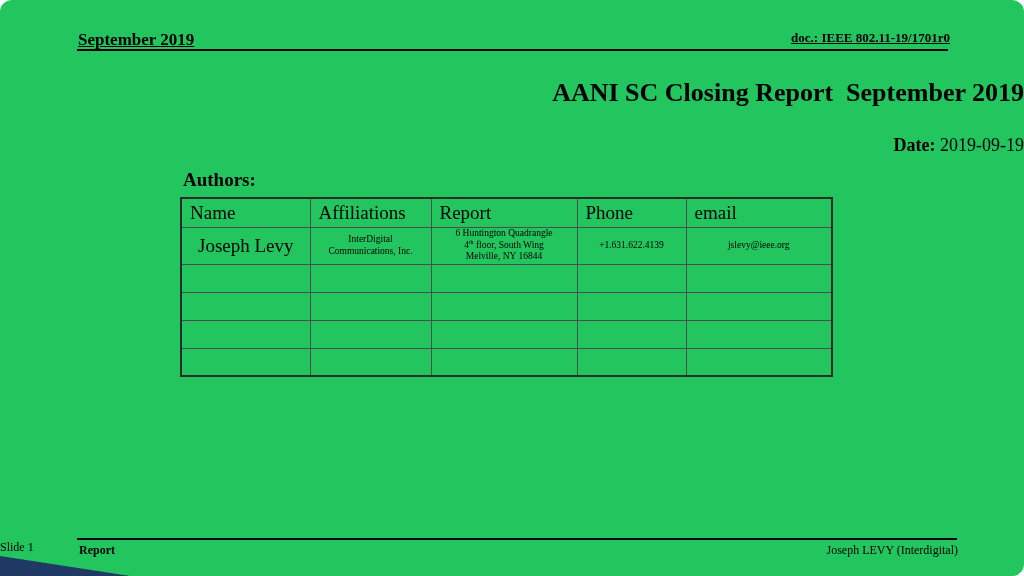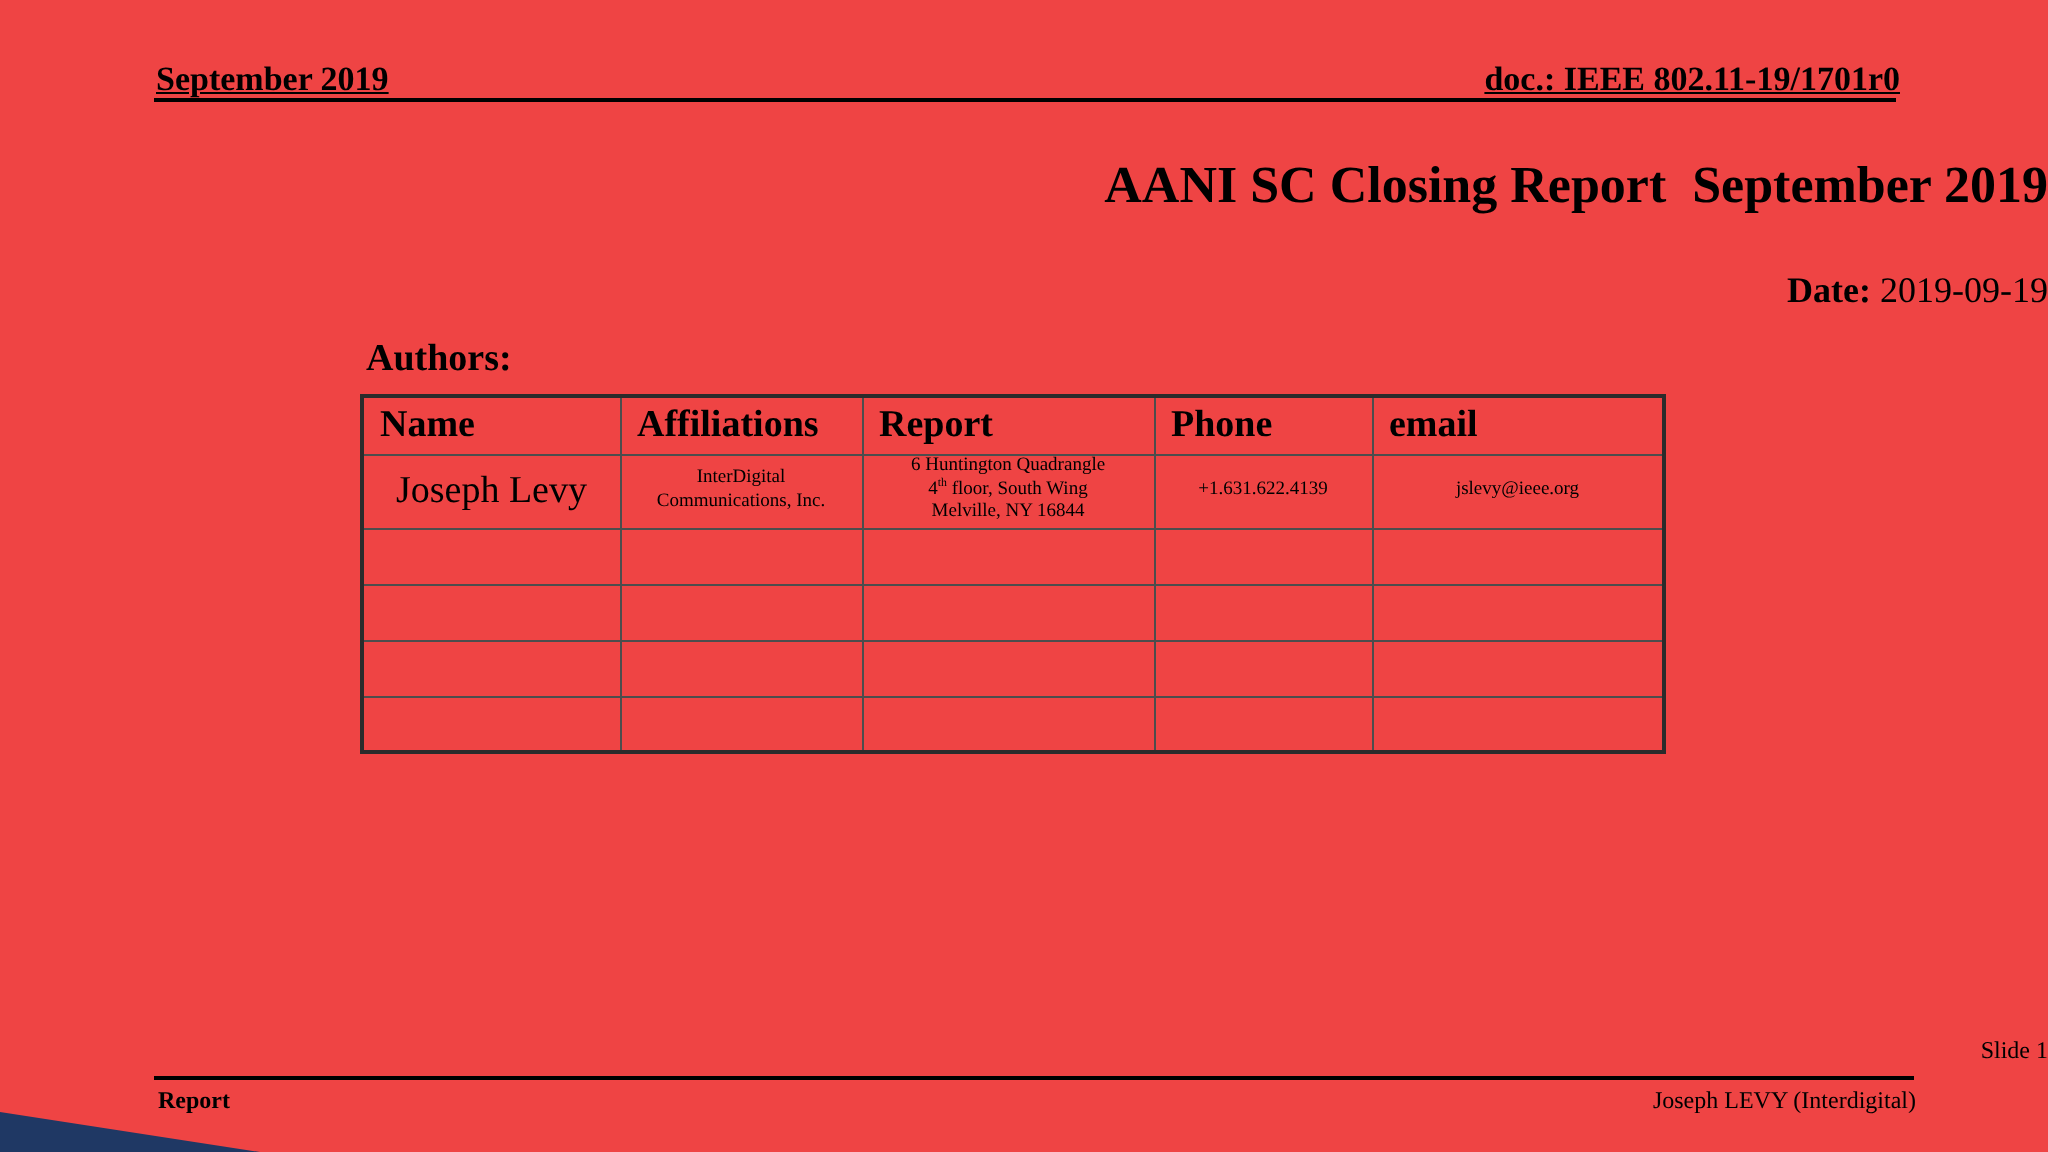--- a/index.html
+++ b/index.html
@@ -4,31 +4,31 @@
 <style>
   * { margin: 0; padding: 0; box-sizing: border-box; }
   html, body { width: 1024px; height: 576px; }
   body {
     position: relative;
     background: #ffffff;
     color: #000000;
     font-family: "Liberation Serif", "DejaVu Serif", serif;
     overflow: hidden;
   }
-  .slide { position: absolute; inset: 0; background: #ef4444; }
+  .slide { position: absolute; inset: 0; background: #22c55e; border-radius: 12px; }
 
   
   .hdr-left {
     position: absolute; top: 30px; left: 78px;
     font-size: 17px; font-weight: bold; text-decoration: underline;
     white-space: pre;
   }
   .hdr-right {
     position: absolute; top: 30px; right: 74px;
-    font-size: 17px; font-weight: bold; text-decoration: underline;
+    font-size: 13px; font-weight: bold; text-decoration: underline;
     white-space: pre;
   }
   .hdr-rule {
     position: absolute; top: 49px; left: 77px; width: 871px;
     border-top: 2px solid #000000;
   }
 
   
   .title {
     position: absolute; top: 78px; left: 0; width: 1024px;
@@ -50,40 +50,40 @@
     position: absolute; top: 197px; left: 180px;
     border-collapse: collapse; table-layout: fixed;
     border: 2px solid #2b2b2b;
   }
   .authors-table td {
     border: 1px solid #4d4d4d;
     vertical-align: middle;
     overflow: hidden;
   }
   .authors-table tr.hdr-row td {
-    height: 29px; font-size: 19px; font-weight: bold;
+    height: 29px; font-size: 19px; font-weight: normal;
     text-align: left; padding-left: 8px;
   }
   .authors-table tr.data-row td { height: 37px; text-align: center; }
   .authors-table tr.empty-row td { height: 28px; }
   td.name-cell { font-size: 19px; }
   td.small-cell { font-size: 9.5px; line-height: 1.2; }
   .sup { vertical-align: super; font-size: 0.62em; line-height: 0; }
 
   
   .ftr-rule {
     position: absolute; top: 538px; left: 77px; width: 880px;
     border-top: 2px solid #000000;
   }
   .ftr-left {
     position: absolute; top: 543px; left: 79px; font-size: 12px; font-weight: bold;
   }
   .ftr-center {
-    position: absolute; top: 518px; left: 0; width: 1024px;
-    text-align: right; font-size: 12px;
+    position: absolute; top: 540px; left: 0; width: 1024px;
+    text-align: left; font-size: 12px;
   }
   .ftr-right {
     position: absolute; top: 543px; right: 66px; font-size: 12px;
   }
 
   
   .corner-triangle {
     position: absolute; left: 0; bottom: 0;
     width: 0; height: 0;
     border-bottom: 20px solid #1f3864;

